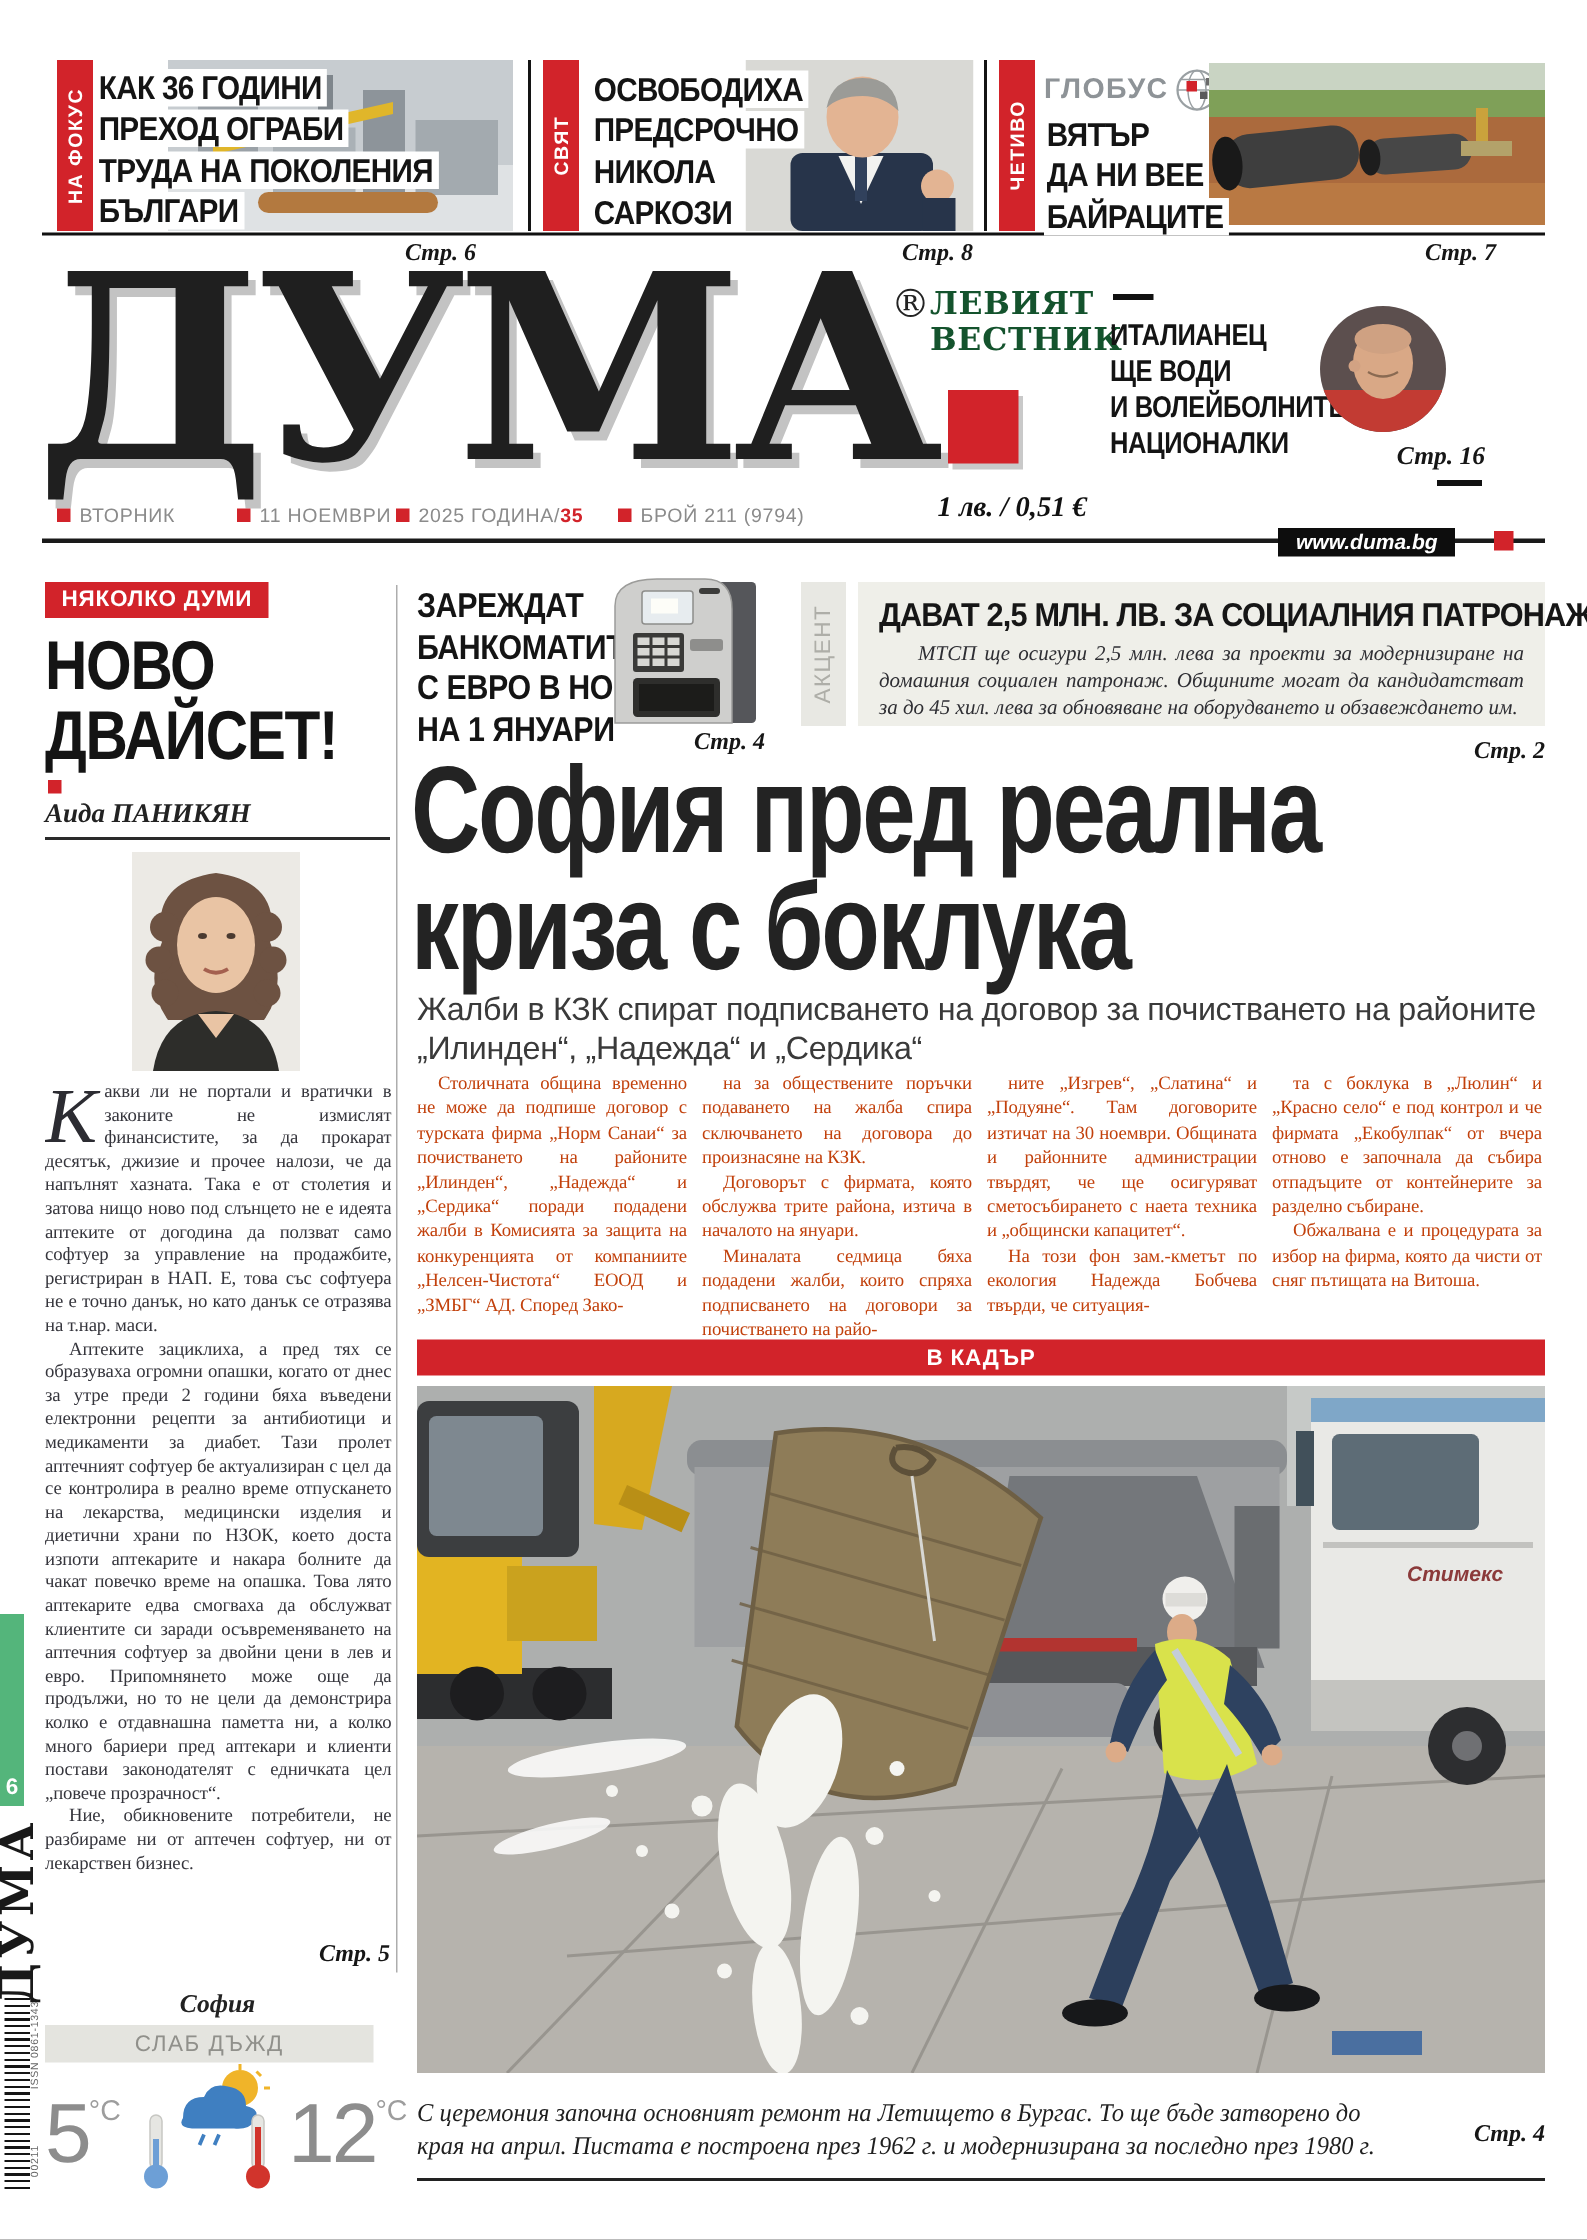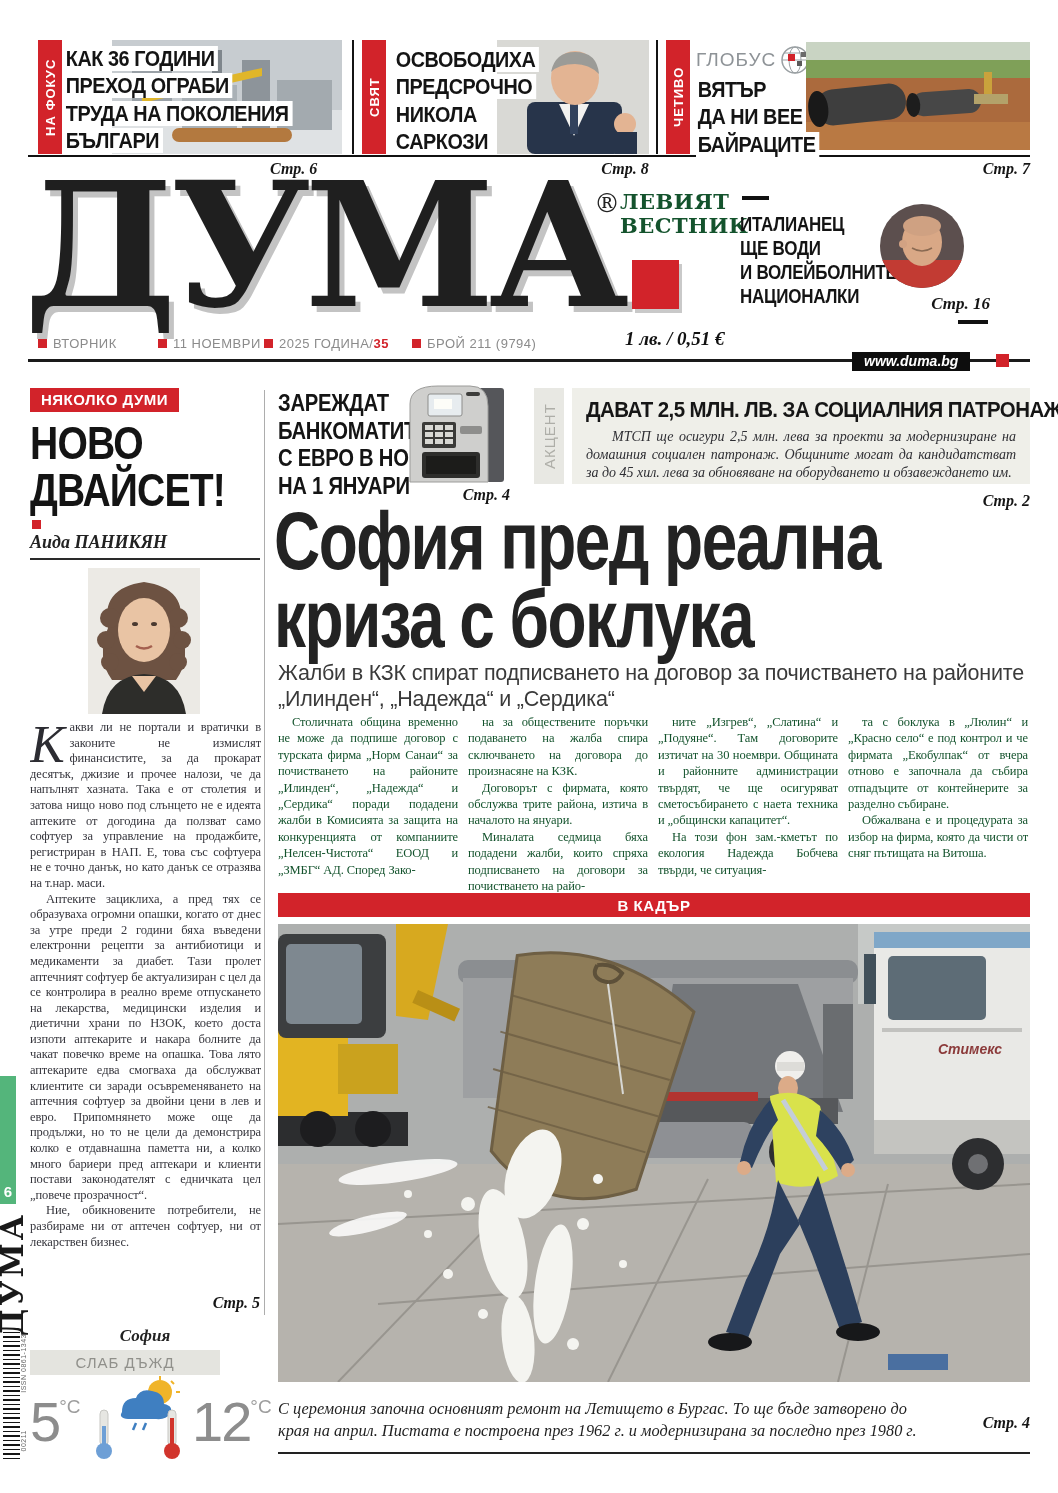--- a/index.html
+++ b/index.html
@@ -23,24 +23,24 @@
   .div1{left:352px;} .div2{left:656px;}
   .t-photo{top:40px;height:114px;}
   .t1-photo{left:112px;width:230px;}
   .t2-photo{left:497px;width:152px;}
   .t3-photo{left:806px;top:42px;width:224px;height:108px;}
   .t-title{z-index:2;transform:scaleX(.9);transform-origin:left top;}
   .t-title .tline span{background:#fff;padding:0 4px 0 2px;font-size:22px;font-weight:900;
         line-height:1.24;letter-spacing:-.5px;color:#141414;white-space:nowrap;}
   .t1-title{left:64px;top:45px;} .t2-title{left:394px;top:46px;} .t3-title{left:696px;top:76px;}
   .globus{left:696px;top:44px;display:flex;align-items:center;gap:2px;}
-  .globus-word{font-size:19px;letter-spacing:1px;color:#8e9397;font-weight:400;}
+  .globus-word{font-size:19px;letter-spacing:1px;color:#8e9397;font-weight:700;}
   .strip-pg6{left:270px;top:160px;width:80px;text-align:left;}
   .strip-pg8{left:585px;top:160px;width:80px;text-align:center;}
-  .strip-pg7{left:950px;top:160px;width:80px;text-align:right;}
+  .strip-pg7{left:950px;top:160px;width:80px;}
 
   
   .mh-title{left:24px;top:160px;font-family:"DejaVu Serif",serif;font-weight:700;
             font-size:172px;line-height:1;letter-spacing:-6px;color:#1f1f1f;
             text-shadow:5px 6px 0 #c3c3c3;}
   .mh-reg{left:594px;top:188px;font-size:26px;font-family:"DejaVu Serif",serif;color:#232323;}
   .mh-tagline{left:620px;top:190px;font-family:"DejaVu Serif",serif;font-weight:700;
               font-size:21px;line-height:1.15;letter-spacing:.5px;color:#14532d;}
   .mh-redsq{left:632px;top:260px;width:47px;height:49px;box-shadow:3px 4px 0 #c9c9c9;}
   .vt-dash1{left:742px;top:196px;width:27px;height:4px;background:#111;}
@@ -79,21 +79,21 @@
            letter-spacing:-.1px;text-align:justify;color:#36363d;}
   .op-body p{margin:0;}
   .op-body p + p{text-indent:16px;}
   .dropcap{float:left;font-size:52px;line-height:.8;font-style:italic;
            margin:4px 5px 0 0;color:#2c2c32;}
   .op-page{left:30px;top:1294px;width:230px;text-align:right;}
 
   
   .w-city{left:30px;top:1326px;width:230px;text-align:center;font-family:"Liberation Serif",serif;
           font-style:italic;font-weight:700;font-size:17px;color:#222;}
-  .w-banner{left:30px;top:1350px;width:190px;background:#e4e4df;color:#90908b;
+  .w-banner{left:30px;top:1350px;width:219px;background:#e4e4df;color:#90908b;
             font-size:15px;letter-spacing:1px;text-align:center;padding:4px 0;}
   .w-cloud{left:108px;top:1376px;}
   .w-row{top:1395px;display:flex;align-items:flex-start;gap:4px;}
   .w-low{left:30px;} .w-high{left:192px;}
   .w-temp{font-size:56px;color:#8d8d8d;line-height:.95;letter-spacing:-2px;}
   .w-temp sup{font-size:19px;color:#9d9d9d;letter-spacing:0;vertical-align:28px;}
   .thermo-low{left:95px;top:1408px;} .thermo-high{left:163px;top:1408px;}
 
   
   .edge-tab{left:0;top:1076px;width:16px;height:128px;background:#54b57b;
@@ -126,21 +126,21 @@
             font-size:14px;line-height:1.3;text-align:justify;text-indent:26px;color:#2e2e33;}
   .akc-page{left:940px;top:492px;width:90px;text-align:right;}
 
   
   .story-head{left:274px;top:502px;transform:scaleX(.78);transform-origin:left top;
               font-size:82px;font-weight:900;line-height:.95;letter-spacing:-2px;color:#232323;}
   .story-sub{left:278px;top:660px;width:748px;font-size:21.5px;line-height:1.22;
              letter-spacing:-.2px;color:#3a3a3a;font-weight:500;}
   .story-cols{left:278px;top:714px;width:752px;height:178px;display:flex;gap:10px;overflow:hidden;}
   .story-cols .col{width:180px;font-family:"Liberation Serif",serif;font-size:12.5px;
-                   line-height:16.4px;letter-spacing:-.1px;text-align:justify;color:#14532d;}
+                   line-height:16.4px;letter-spacing:-.1px;text-align:justify;color:#c2410c;}
   .story-cols p{margin:0;text-indent:14px;}
 
   
   .kadar-bar{left:278px;top:893px;width:752px;height:24px;background:#d2232a;color:#fff;
              display:flex;align-items:center;justify-content:center;font-size:15px;
              font-weight:800;letter-spacing:.5px;}
   .main-photo{left:278px;top:924px;width:752px;height:458px;}
   .photo-credit{left:278px;top:1385px;width:752px;text-align:right;font-size:10.5px;
                 color:#a5a5a0;letter-spacing:.5px;}
   .caption{left:278px;top:1398px;width:690px;font-family:"Liberation Serif",serif;

